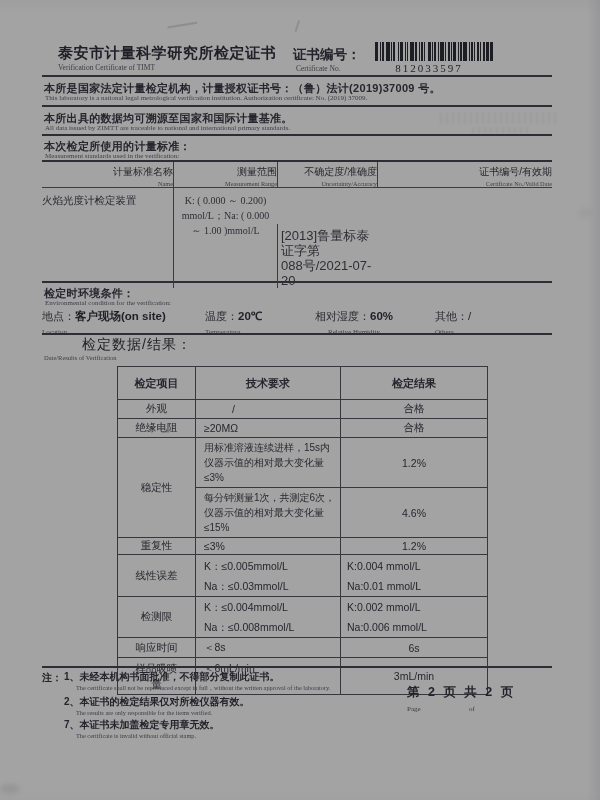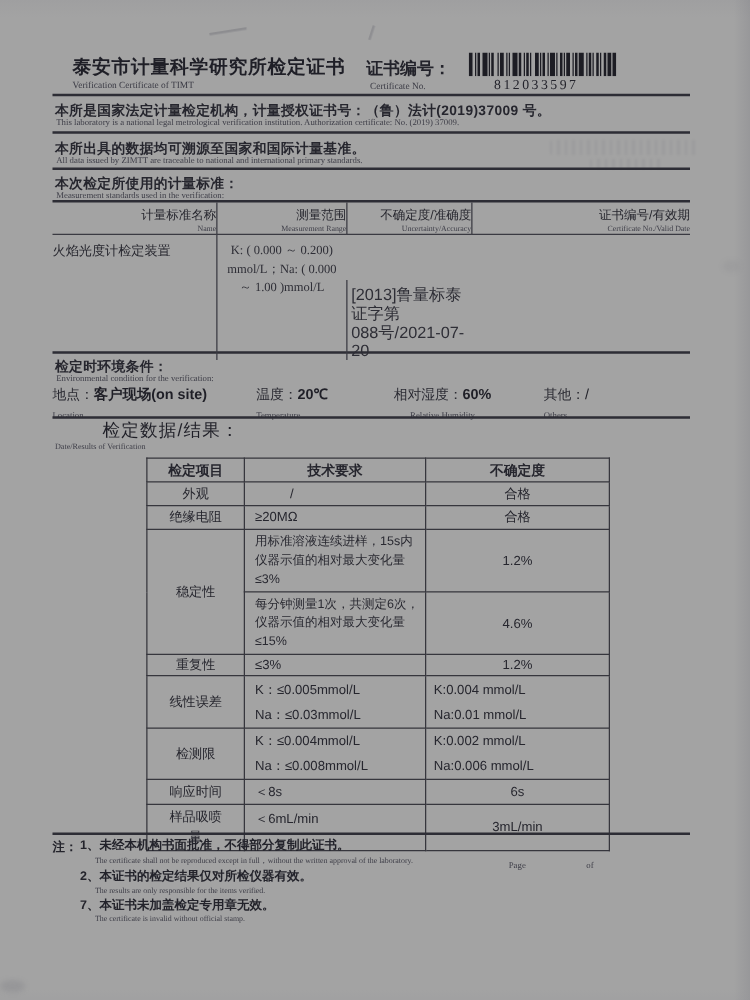--- a/index.html
+++ b/index.html
@@ -209,24 +209,24 @@
   <div class="res-head-cn">检定数据/结果：</div>
   <div class="res-head-en">Date/Results of Verification</div>
 
   <table class="t2">
     <colgroup>
         <col style="width:78px">
         <col style="width:145px">
         <col style="width:147px">
       </colgroup>
     <tbody>
-        <tr style="height:19px">
+        <tr style="height:33px">
       <th>检定项目</th>
       <th>技术要求</th>
-      <th>不确定度</th>
+      <th>检定结果</th>
     </tr>
     <tr style="height:19px">
       <td class="item">外观</td>
       <td class="req pad36">/</td>
       <td class="res">合格</td>
     </tr>
     <tr style="height:19px">
       <td class="item">绝缘电阻</td>
       <td class="req">≥20MΩ</td>
       <td class="res">合格</td>
@@ -290,19 +290,20 @@
         <div class="note-en">The certificate shall not be reproduced except in full，without the written approval of the laboratory.</div>
         <div class="note-cn">2、本证书的检定结果仅对所检仪器有效。</div>
         <div class="note-en">The results are only responsible for the items verified.</div>
         <div class="note-cn">7、本证书未加盖检定专用章无效。</div>
         <div class="note-en">The certificate is invalid without official stamp.</div>
       </div>
     </div>
   </div>
 
   <div class="pagination">
+    <div class="pag-cn">第 2 页 共 2 页</div>
     <div class="pag-en">
       <span>Page</span>
       <span class="of">of</span>
     </div>
   </div>
 
 </div>
 
 </body></html>

